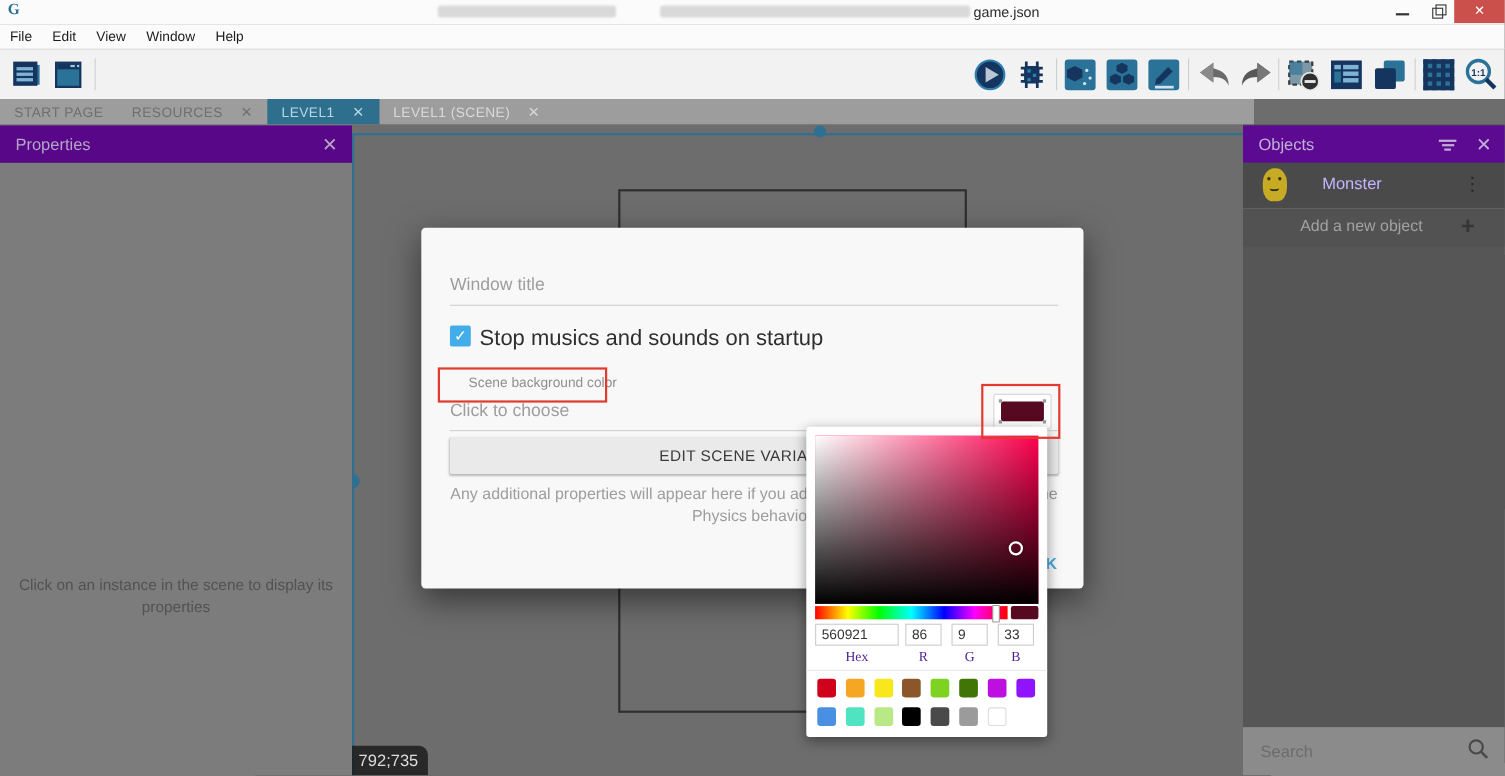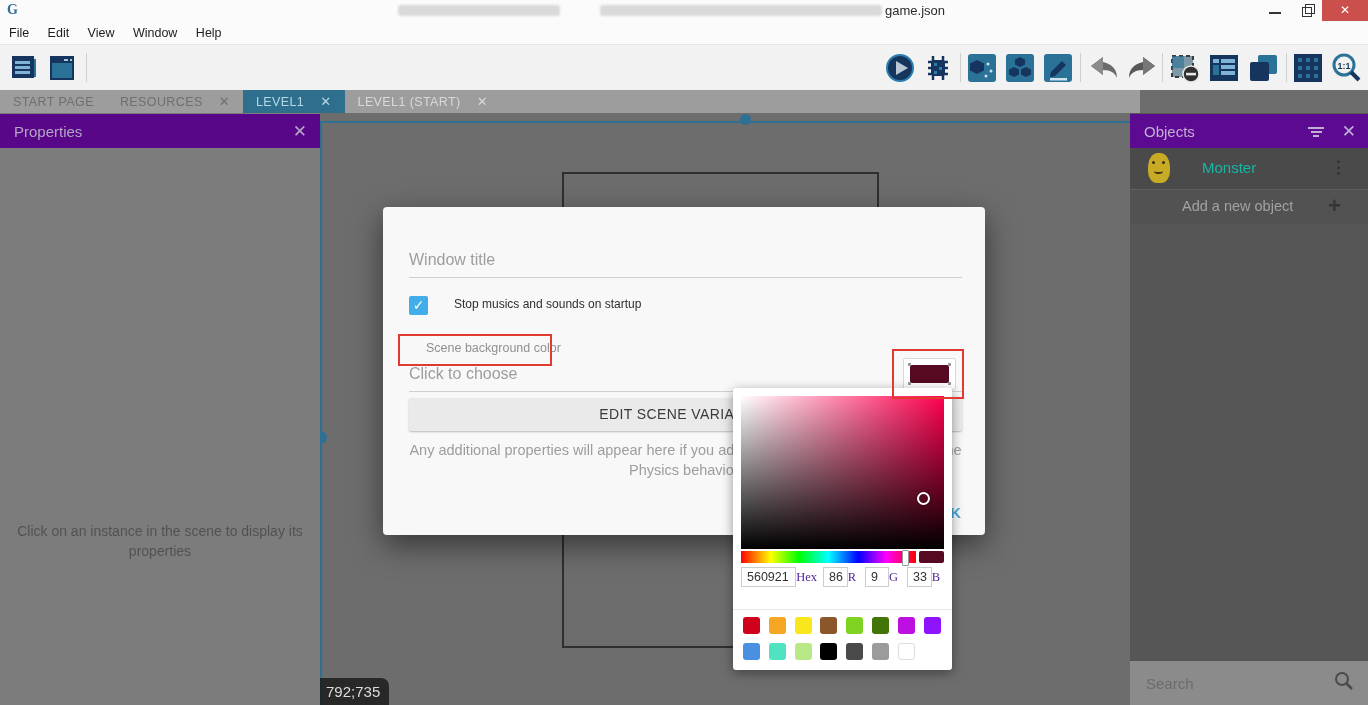--- a/index.html
+++ b/index.html
@@ -60,41 +60,41 @@
   #filter-icon i{display:block;background:#c0afd3;height:2px;margin-bottom:2px;}
   #filter-icon i:nth-child(1){width:16px;}#filter-icon i:nth-child(2){width:11px;margin-left:2.5px;}
   #filter-icon i:nth-child(3){width:6px;margin-left:5px;}
   #obj-head .px{position:absolute;right:12px;font-size:17px;color:#c0afd3;}
   #obj-row{left:0;top:35px;width:100%;height:41px;background:#4a4a4a;border-bottom:1px solid #5f5f5f;}
   #monster-icon{left:18px;top:5px;width:22px;height:30px;background:#c7ab25;border-radius:45% 45% 40% 40%;}
   #monster-icon:before{content:"";position:absolute;left:4px;top:8px;width:3px;height:3px;border-radius:50%;
       background:#3a3214;box-shadow:10px 0 0 #3a3214;}
   #monster-icon:after{content:"";position:absolute;left:6px;top:15px;width:9px;height:4px;
       border-bottom:2px solid #3a3214;border-radius:50%;}
-  #obj-name{left:72px;top:11px;font-size:15px;color:#14b8a6;}
+  #obj-name{left:72px;top:11px;font-size:15px;color:#c4b5fd;}
   #obj-menu{left:200px;top:9px;font-size:17px;color:#262626;letter-spacing:0;}
   #add-row{left:0;top:77px;width:100%;height:34px;background:#525252;}
   #add-label{left:52px;top:8px;font-size:14.5px;color:#a2a2a2;}
   #add-plus{left:198px;top:3px;font-size:22px;color:#353535;font-weight:bold;}
   #search-strip{left:0;top:548px;width:100%;height:44px;background:#8b8b8b;}
   #search-input{position:absolute;left:14px;top:8px;width:180px;height:26px;border:none;background:transparent;
       font-size:15px;color:#555;outline:none;font-family:"Liberation Sans",sans-serif;}
   #search-input::placeholder{color:#6c6c6c;opacity:1;}
   #search-icon{position:absolute;right:14px;top:10px;}
   
   #dialog{left:383px;top:207px;width:602px;height:328px;background:#f8f8f8;border-radius:4px;
           box-shadow:0 10px 30px rgba(0,0,0,.5);z-index:40;}
   .fld{position:absolute;left:26px;width:553px;border:none;border-bottom:1px solid #cfcfcf;background:transparent;
        font-size:16px;color:#000000;outline:none;padding:0 0 8px 0;font-family:"Liberation Sans",sans-serif;}
   .fld::placeholder{color:#9d9d9d;opacity:1;}
   #fld-title{top:44px;}
   #fld-bg{top:158px;}
   #checkbox{left:26px;top:89px;width:19px;height:19px;background:#42ade8;border-radius:2px;
             color:#fff;font-size:14px;text-align:center;line-height:19px;}
-  #chk-label{left:71px;top:90px;font-size:12px;color:#2e2e2e;}
+  #chk-label{left:53px;top:90px;font-size:20px;color:#2e2e2e;}
   #bg-label{left:43px;top:134px;font-size:12.5px;color:#909090;}
   #swatch-box{left:520px;top:151px;width:51px;height:30px;background:#fff;border:1px solid #d8d8d8;border-radius:2px;}
   #swatch-inner{left:6px;top:6px;width:39px;height:18px;border-radius:2px;}
   .cdot{position:absolute;width:3px;height:3px;background:#9a9a9a;}
   #edit-btn{left:26px;top:191px;width:553px;height:33px;background:#eaeaea;border-radius:2px;
             box-shadow:0 1px 2px rgba(0,0,0,.25);text-align:center;line-height:33px;
             font-size:14px;letter-spacing:.4px;color:#3a3a3a;}
   #help-text{left:26px;top:233px;width:553px;text-align:center;font-size:14.5px;line-height:20px;color:#9d9d9d;}
   #ok-btn{left:547px;top:293px;width:40px;height:26px;color:#49a8dc;font-size:14.5px;font-weight:bold;
           text-align:center;line-height:26px;letter-spacing:.5px;}
@@ -102,21 +102,21 @@
   #picker{left:733px;top:388px;width:219px;height:282px;background:#fff;border-radius:3px;
           box-shadow:0 3px 12px rgba(0,0,0,.4);z-index:50;}
   #sat{left:8px;top:8px;width:203px;height:153px;}
   #sat-marker{left:176px;top:96px;width:9px;height:9px;border:2px solid #fff;border-radius:50%;
               box-shadow:0 0 2px rgba(0,0,0,.6);}
   #hue{left:8px;top:163px;width:175px;height:12px;
        background:linear-gradient(to right,#f00 0%,#ff0 17%,#0f0 33%,#0ff 50%,#00f 67%,#f0f 83%,#f00 100%);}
   #hue-marker{left:169px;top:162px;width:5px;height:14px;background:#fff;border:1px solid #999;border-radius:1px;}
   #preview{left:186px;top:163px;width:25px;height:12px;border-radius:2px;}
   #fields{left:8px;top:179px;width:203px;display:flex;}
-  .fcol{display:flex;flex-direction:row;align-items:flex-start;}
+  .fcol{display:flex;flex-direction:column;align-items:center;}
   .fcol input{width:100%;height:20px;border:1px solid #ccc;font-size:12.5px;color:#333;padding:0 0 0 5px;
               box-sizing:border-box;outline:none;font-family:"Liberation Sans",sans-serif;}
   .fcol label{font-family:"Liberation Serif",serif;font-size:12.5px;color:#4c1d95;margin-top:3px;}
   .fcol.hex{width:76px;margin-right:6px;}
   .fcol.rgb{width:33px;margin-right:9px;}
   .fcol.rgb:last-child{margin-right:0;}
   #pdiv{left:0;top:221px;width:219px;height:1px;background:#e9e9e9;}
   #swatches{left:10px;top:229px;width:205px;display:flex;flex-wrap:wrap;column-gap:8.8px;row-gap:9px;}
   .sw{width:17px;height:17px;border-radius:3px;box-sizing:border-box;}
   .sw.white{border:1px solid #ddd;}
@@ -290,21 +290,21 @@
     </div>
   <div class="tab">
     <span>RESOURCES</span>
     <span class="x">✕</span>
     </div>
   <div class="tab active">
     <span>LEVEL1</span>
     <span class="x">✕</span>
     </div>
   <div class="tab lit">
-    <span>LEVEL1 (START)</span>
+    <span>LEVEL1 (SCENE)</span>
     <span class="x">✕</span>
     </div>
 </div>
 
 <div id="props" class="abs">
   <div class="abs phead">
     <span class="ptitle">Properties</span>
     <span class="px">✕</span>
   </div>
   <div id="props-empty" class="abs">Click on an instance in the scene to display its properties</div>

